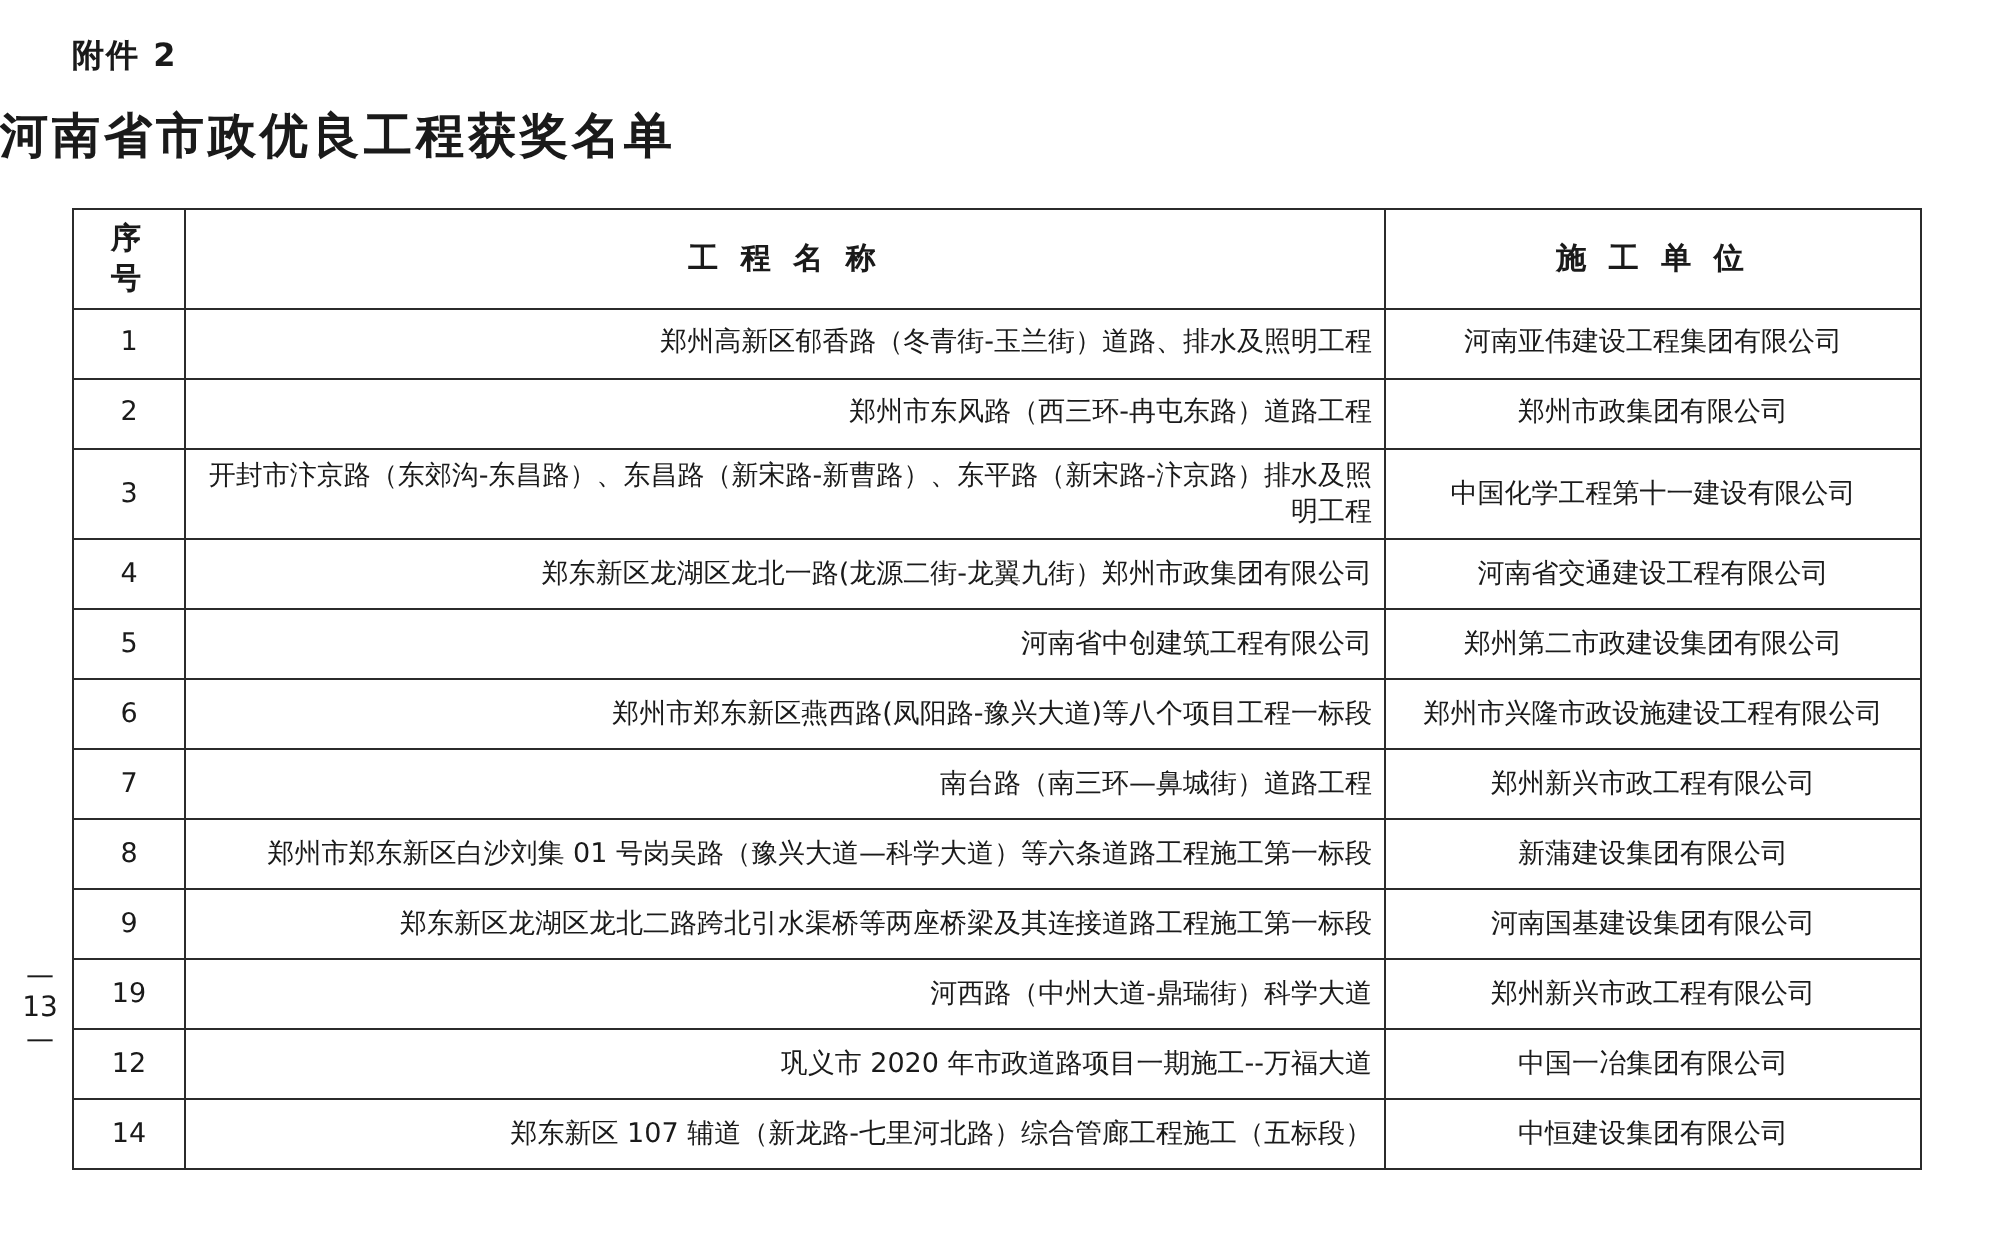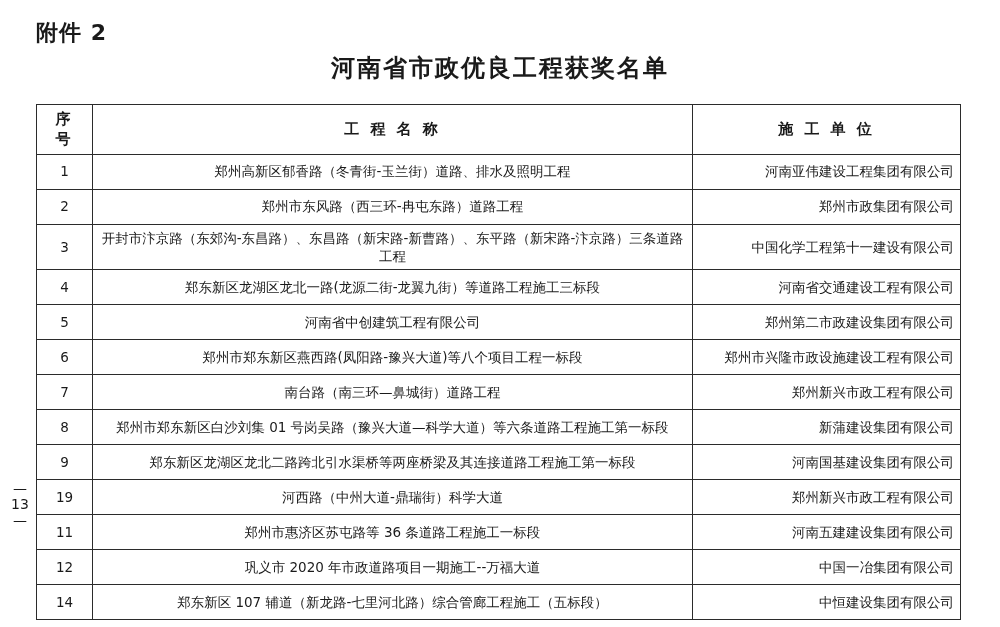--- a/index.html
+++ b/index.html
@@ -18,31 +18,31 @@
   .page {
     position: relative;
     width: 1000px;
     height: 627px;
     box-sizing: border-box;
   }
   .attachment-label {
     position: absolute;
     left: 36px;
     top: 18px;
-    font-size: 22px;
+    font-size: 16px;
     font-weight: bold;
     letter-spacing: 1px;
     font-family: "DejaVu Sans", "Liberation Sans", sans-serif;
   }
   .doc-title {
     position: absolute;
     left: 0;
     top: 52px;
     width: 1000px;
-    text-align: center;
+    text-align: left;
     font-size: 24px;
     font-weight: bold;
     letter-spacing: 2px;
     font-family: "DejaVu Sans", "Liberation Sans", sans-serif;
   }
   .side-page-number {
     position: absolute;
     left: 8px;
     top: 480px;
     width: 24px;
@@ -83,25 +83,25 @@
   }
   col.c-no { width: 56px; }
   col.c-name { width: 600px; }
   col.c-unit { width: 268px; }
 
   td.cell-no {
     text-align: center;
     font-size: 13.5px;
   }
   td.cell-name {
-    text-align: center;
+    text-align: right;
     padding-left: 10px;
   }
   td.cell-unit {
-    text-align: right;
+    text-align: center;
     padding-left: 8px;
     font-size: 12.5px;
   }
   tr.row-normal td { height: 26px; }
 </style>
 </head>
 <body>
 
 <div class="page">
 
@@ -133,26 +133,26 @@
           <td class="cell-name">郑州高新区郁香路（冬青街-玉兰街）道路、排水及照明工程</td>
           <td class="cell-unit">河南亚伟建设工程集团有限公司</td>
         </tr>
         <tr class="row-normal">
           <td class="cell-no">2</td>
           <td class="cell-name">郑州市东风路（西三环-冉屯东路）道路工程</td>
           <td class="cell-unit">郑州市政集团有限公司</td>
         </tr>
         <tr class="row-normal">
           <td class="cell-no">3</td>
-          <td class="cell-name">开封市汴京路（东郊沟-东昌路）、东昌路（新宋路-新曹路）、东平路（新宋路-汴京路）三条道路工程</td>
+          <td class="cell-name">开封市汴京路（东郊沟-东昌路）、东昌路（新宋路-新曹路）、东平路（新宋路-汴京路）排水及照明工程</td>
           <td class="cell-unit">中国化学工程第十一建设有限公司</td>
         </tr>
         <tr class="row-normal">
           <td class="cell-no">4</td>
-          <td class="cell-name">郑东新区龙湖区龙北一路(龙源二街-龙翼九街）等道路工程施工三标段</td>
+          <td class="cell-name">郑东新区龙湖区龙北一路(龙源二街-龙翼九街）郑州市政集团有限公司</td>
           <td class="cell-unit">河南省交通建设工程有限公司</td>
         </tr>
         <tr class="row-normal">
           <td class="cell-no">5</td>
           <td class="cell-name">河南省中创建筑工程有限公司</td>
           <td class="cell-unit">郑州第二市政建设集团有限公司</td>
         </tr>
         <tr class="row-normal">
           <td class="cell-no">6</td>
           <td class="cell-name">郑州市郑东新区燕西路(凤阳路-豫兴大道)等八个项目工程一标段</td>
@@ -172,25 +172,20 @@
           <td class="cell-no">9</td>
           <td class="cell-name">郑东新区龙湖区龙北二路跨北引水渠桥等两座桥梁及其连接道路工程施工第一标段</td>
           <td class="cell-unit">河南国基建设集团有限公司</td>
         </tr>
         <tr class="row-normal">
           <td class="cell-no">19</td>
           <td class="cell-name">河西路（中州大道-鼎瑞街）科学大道</td>
           <td class="cell-unit">郑州新兴市政工程有限公司</td>
         </tr>
         <tr class="row-normal">
-          <td class="cell-no">11</td>
-          <td class="cell-name">郑州市惠济区苏屯路等 36 条道路工程施工一标段</td>
-          <td class="cell-unit">河南五建建设集团有限公司</td>
-        </tr>
-        <tr class="row-normal">
           <td class="cell-no">12</td>
           <td class="cell-name">巩义市 2020 年市政道路项目一期施工--万福大道</td>
           <td class="cell-unit">中国一冶集团有限公司</td>
         </tr>
         <tr class="row-normal">
           <td class="cell-no">14</td>
           <td class="cell-name">郑东新区 107 辅道（新龙路-七里河北路）综合管廊工程施工（五标段）</td>
           <td class="cell-unit">中恒建设集团有限公司</td>
         </tr>
 

